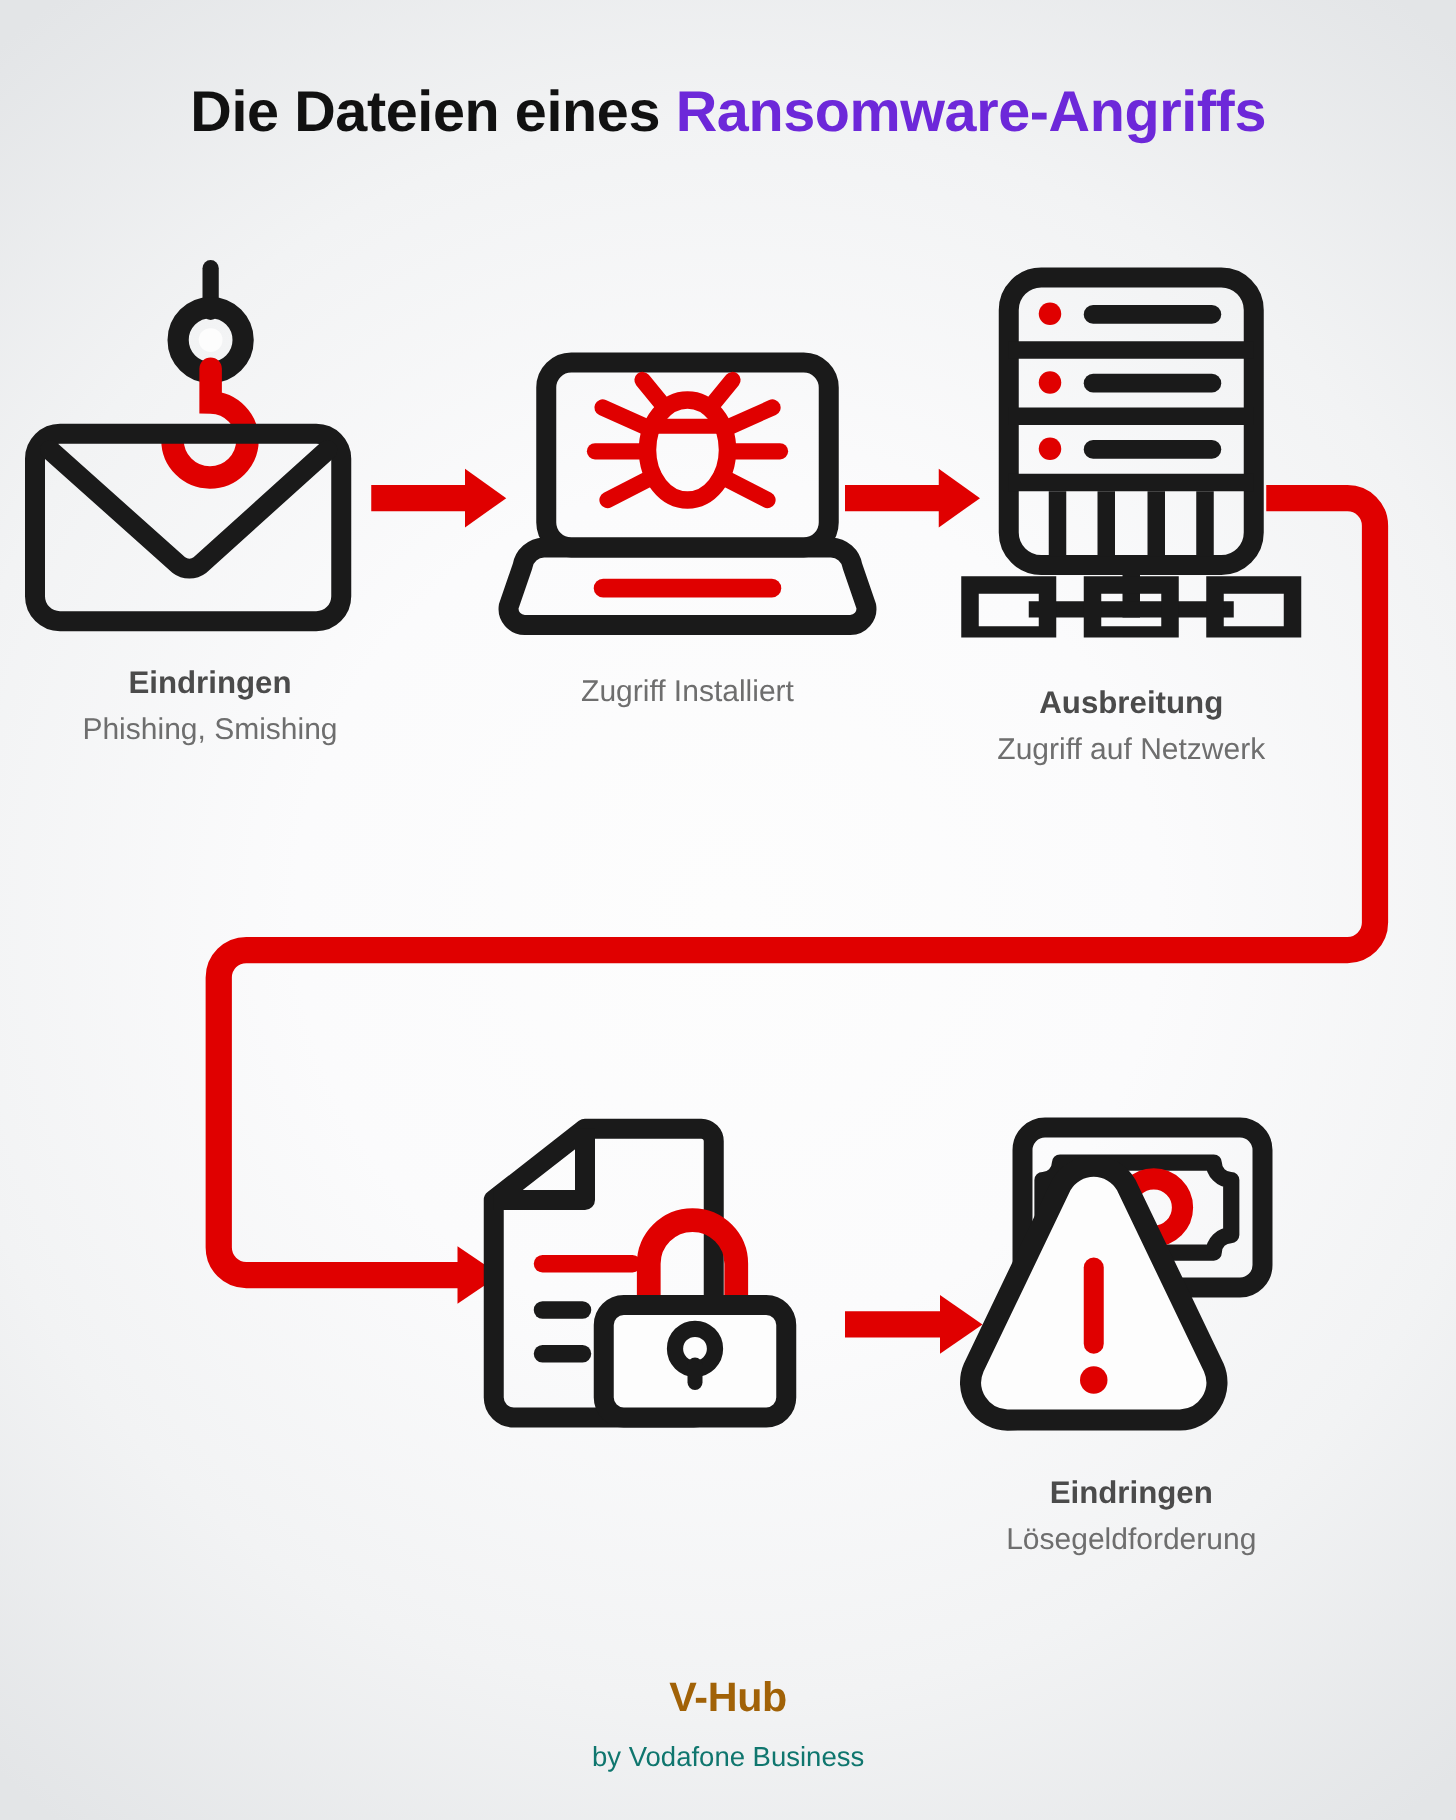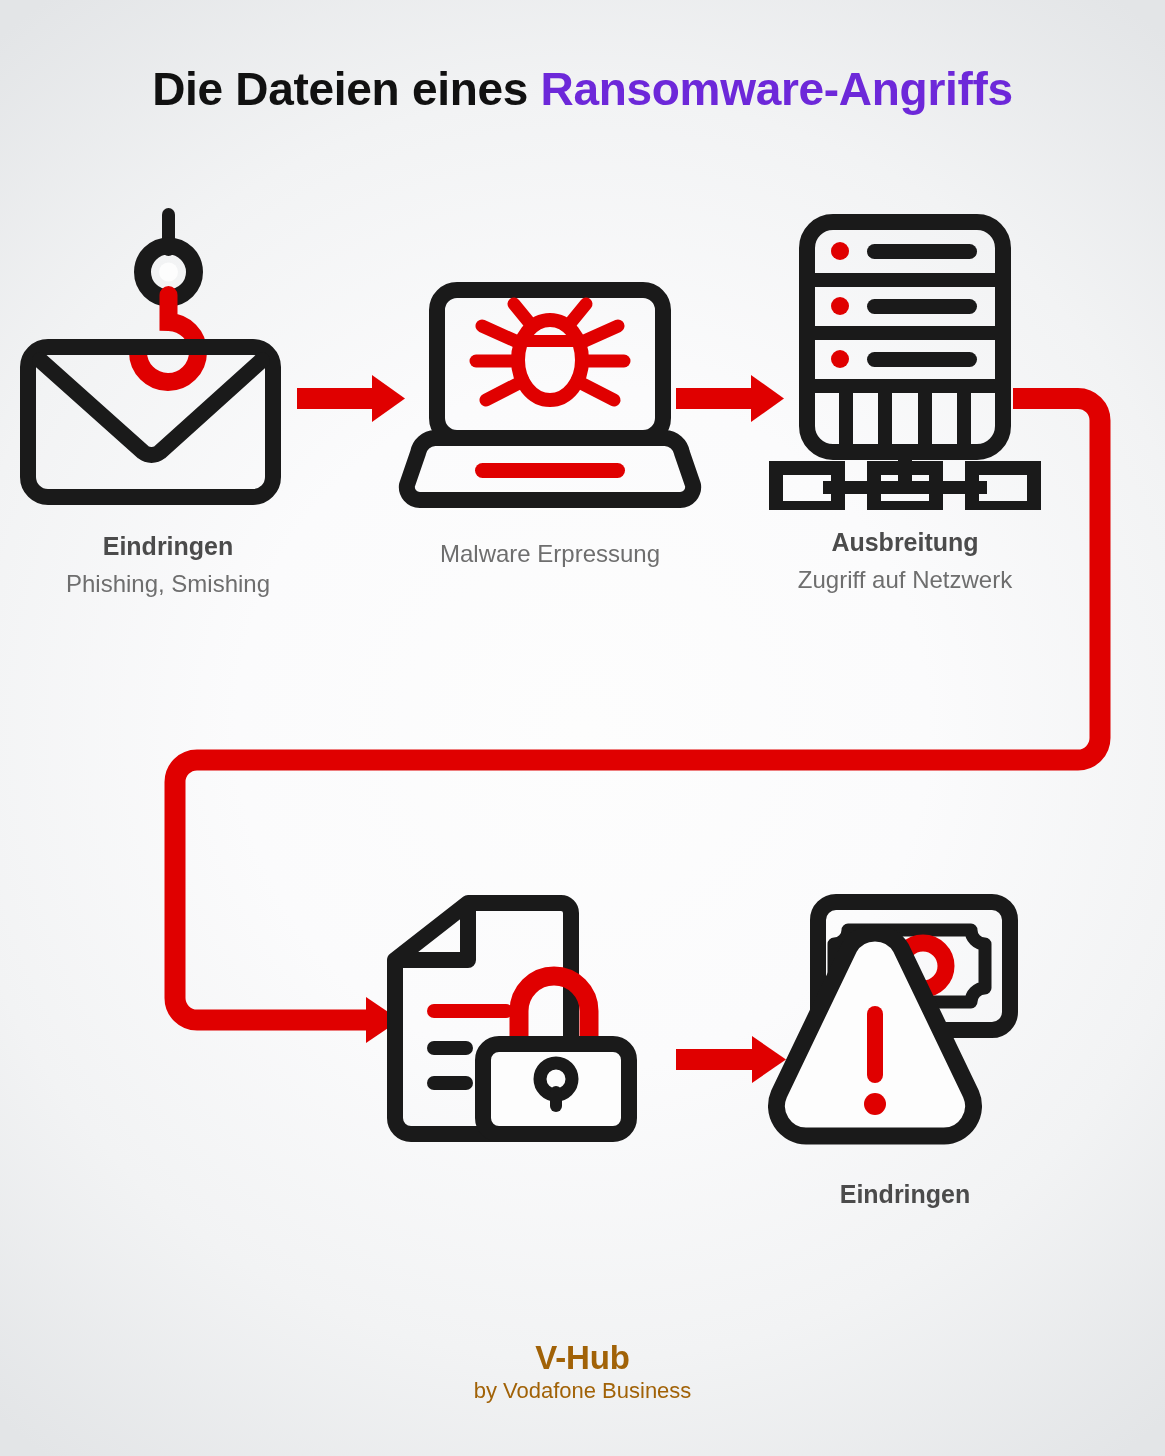--- a/index.html
+++ b/index.html
@@ -72,43 +72,43 @@
   
   #stage-1 { left: -2px;  top: 200px; width: 340px; }
   #stage-2 { left: 380px; top: 200px; width: 340px; }
   #stage-3 { left: 735px; top: 200px; width: 340px; }
   
   #stage-4 { left: 365px; top: 880px; width: 340px; }
   #stage-5 { left: 735px; top: 880px; width: 340px; }
 
   .labels-1 { position: absolute; left: 0; top: 332px; width: 340px; }
   .labels-2 { position: absolute; left: 0; top: 332px; width: 340px; }
-  .labels-3 { position: absolute; left: 0; top: 328px; width: 340px; }
+  .labels-3 { position: absolute; left: 0; top: 348px; width: 340px; }
   .labels-4 { position: absolute; left: 0; top: 300px; width: 340px; }
   .labels-5 { position: absolute; left: 0; top: 300px; width: 340px; }
 
   
   .footer {
     position: absolute;
     left: 0; top: 1340px;
     width: 1165px;
     text-align: center;
   }
   .footer .brand {
     font-size: 33px;
     font-weight: 700;
     color: #a16207;
     letter-spacing: -0.2px;
     line-height: 1.1;
   }
   .footer .brand-sub {
     font-size: 22px;
     font-weight: 400;
-    color: #a16207;
-    margin-top: 3px;
+    color: #0f766e;
+    margin-top: 18px;
     line-height: 1.1;
   }
 </style>
 </head>
 <body>
 
 <div class="canvas">
 
   <div class="title">
     <span>Die Dateien eines </span><span class="accent">Ransomware-Angriffs</span>
@@ -179,21 +179,21 @@
         <path d="M 140 143 L 102 126" stroke="#E00000" stroke-width="13" stroke-linecap="round"></path>
         <path d="M 137 161 L 96 161" stroke="#E00000" stroke-width="13" stroke-linecap="round"></path>
         <path d="M 143 181 L 106 200" stroke="#E00000" stroke-width="13" stroke-linecap="round"></path>
 
         <path d="M 200 143 L 238 126" stroke="#E00000" stroke-width="13" stroke-linecap="round"></path>
         <path d="M 203 161 L 244 161" stroke="#E00000" stroke-width="13" stroke-linecap="round"></path>
         <path d="M 197 181 L 234 200" stroke="#E00000" stroke-width="13" stroke-linecap="round"></path>
       </svg>
     </div>
     <div class="labels-2">
-      <div class="stage-sub">Malware Erpressung</div>
+      <div class="stage-sub">Zugriff Installiert</div>
     </div>
   </div>
 
   <div class="stage" id="stage-3">
     <div class="icon-box">
       <svg width="340" height="310" viewBox="0 0 340 310">
 
         <rect x="72" y="22" width="196" height="230" rx="26" ry="26" fill="none" stroke="#1A1A1A" stroke-width="16"></rect>
 
         <line x1="72" y1="80" x2="268" y2="80" stroke="#1A1A1A" stroke-width="14"></line>
@@ -259,20 +259,21 @@
         <circle cx="188" cy="86" r="23" fill="none" stroke="#E00000" stroke-width="17"></circle>
 
         <path d="M 114 68 A 30 30 0 0 1 166 68 L 236 214 A 30 30 0 0 1 209 256 L 71 256 A 30 30 0 0 1 44 214 Z" fill="#FDFDFD" stroke="#1A1A1A" stroke-width="17" stroke-linejoin="round"></path>
 
         <rect x="132" y="126" width="16" height="77" rx="8" fill="#E00000"></rect>
         <circle cx="140" cy="224" r="11" fill="#E00000"></circle>
       </svg>
     </div>
     <div class="labels-5">
       <div class="stage-title">Eindringen</div>
+      <div class="stage-sub">Lösegeldforderung</div>
     </div>
   </div>
 
   <div class="footer">
     <div class="brand">V-Hub</div>
     <div class="brand-sub">by Vodafone Business</div>
   </div>
 
 </div>
 

